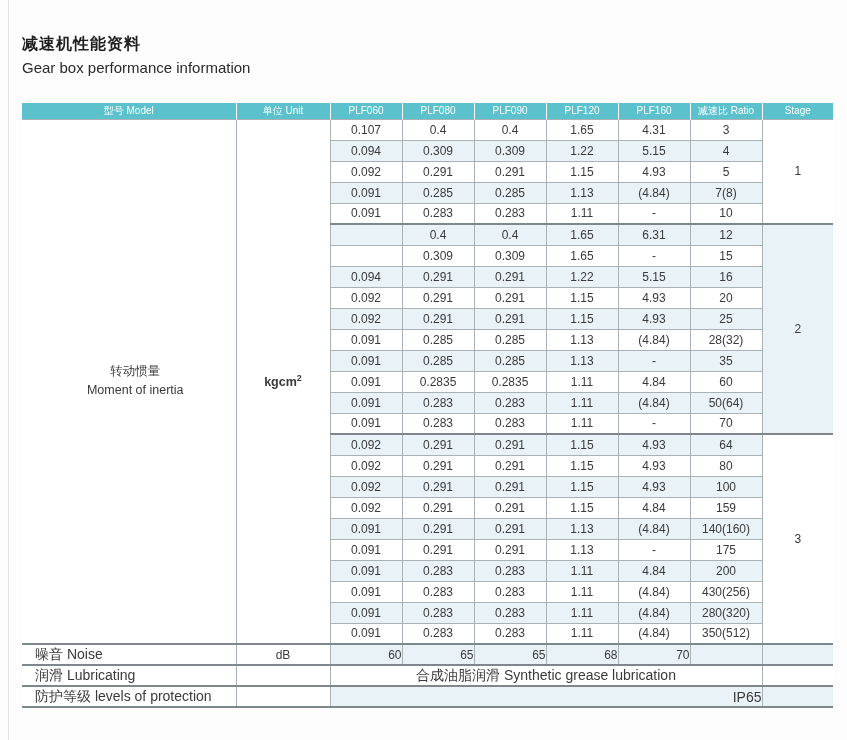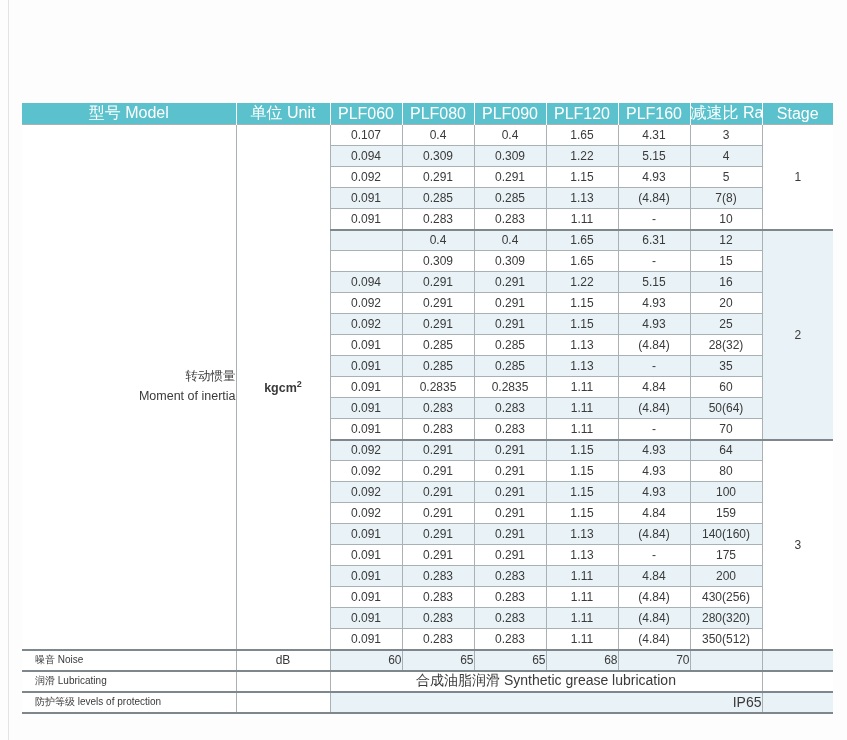--- a/index.html
+++ b/index.html
@@ -23,51 +23,55 @@
   .title-en{font-size:15px;color:#2a2a2a;margin-top:4px;}
 
   table.perf{
     position:absolute;left:22px;top:103px;width:811px;
     border-collapse:collapse;table-layout:fixed;
     border-left:hidden;border-right:hidden;border-top:hidden;
     font-size:12px;color:var(--text);
   }
   th{
     background:var(--header-bg);color:#ffffff;font-weight:normal;
-    font-size:16px;height:16px;padding:0;text-align:center;
+    font-size:10px;height:16px;padding:0;text-align:center;
     border-right:1px solid rgba(255,255,255,0.85);
     overflow:hidden;white-space:nowrap;
   }
   th:last-child{border-right:none;}
   td{
     height:21px;padding:0;text-align:center;vertical-align:middle;
     border:1px solid var(--border);
     background:#ffffff;overflow:hidden;white-space:nowrap;
   }
   td.model-cell{
-    text-align:right;padding-left:13px;font-size:12.5px;line-height:1.55;
+    text-align:center;padding-left:13px;font-size:12.5px;line-height:1.55;
   }
   td.unit-cell{font-size:12.5px;font-weight:bold;}
   td.unit-cell sup{font-size:9px;}
   td.stage-cell{font-size:12px;}
   td.stage-cell.tint{background:var(--row-tint);}
   tr.alt td.d{background:var(--row-tint);}
   tr.gs td{border-top:2px solid var(--dark-border);}
   tbody.footer td{border-top:2px solid var(--dark-border);}
   tbody.footer tr:last-child td{border-bottom:2px solid var(--dark-border);}
-  td.lbl{text-align:left;padding-left:13px;font-size:10px;}
+  td.lbl{text-align:left;padding-left:13px;font-size:14px;}
   td.t{background:var(--row-tint);text-align:right;}
   td.span6{font-size:14px;}
 </style>
 </head>
 <body>
 
 <div class="page">
   <div class="scan-edge"></div>
 
+  <div class="titles">
+    <div class="title-zh">减速机性能资料</div>
+    <div class="title-en">Gear box performance information</div>
+  </div>
 
   <table class="perf">
     <colgroup>
       <col style="width:214px">
         <col style="width:94px">
       <col style="width:72px">
         <col style="width:72px">
         <col style="width:72px">
       <col style="width:72px">
         <col style="width:72px">

